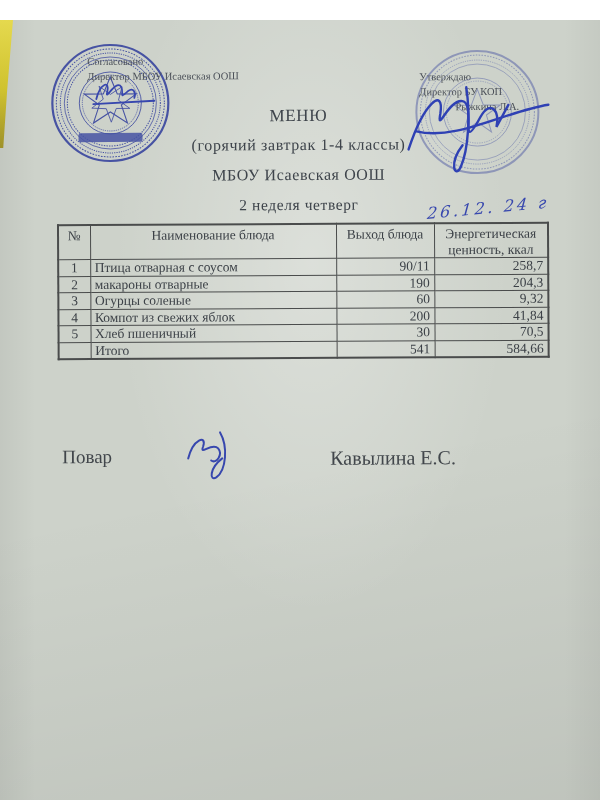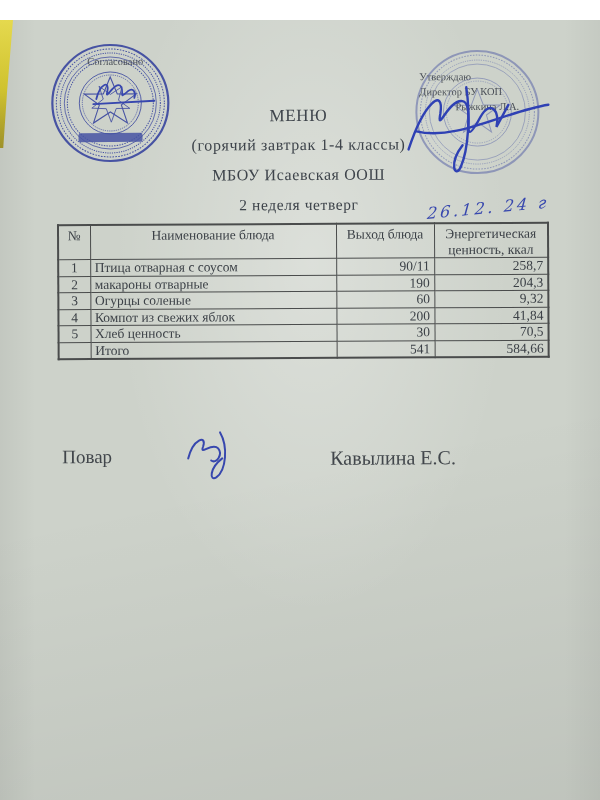--- a/index.html
+++ b/index.html
@@ -89,20 +89,21 @@
         <circle cx="65" cy="65" r="52" stroke-width=".9" stroke-dasharray="1.2,1.1"></circle>
         <circle cx="65" cy="65" r="48" stroke-width=".8"></circle>
         <circle cx="65" cy="65" r="34" stroke-width=".9"></circle>
         <circle cx="65" cy="65" r="31" stroke-width=".8" stroke-dasharray="1.3,1.1"></circle>
         <polygon points="65,42 71,58 88,58 74,68 79,85 65,75 51,85 56,68 42,58 59,58" stroke-width="1"></polygon>
       </g>
     </svg>
 
     <div class="approve approve-left">
       <div>Согласовано</div>
+      <div>Директор МБОУ Исаевская ООШ</div>
     </div>
 
     <div class="approve approve-right">
       <div>Утверждаю</div>
       <div>Директор БУ КОП</div>
       <div class="ind">Рыжкина Л.А.</div>
     </div>
 
     <svg class="sig sig-left" width="72" height="40" viewBox="0 0 72 40">
       <g fill="none" stroke="#3747ae" stroke-width="1.8" stroke-linecap="round">
@@ -161,21 +162,21 @@
             <td class="energy">9,32</td>
           </tr>
           <tr>
             <td class="num">4</td>
             <td class="dish">Компот из свежих яблок</td>
             <td class="output">200</td>
             <td class="energy">41,84</td>
           </tr>
           <tr>
             <td class="num">5</td>
-            <td class="dish">Хлеб ценность</td>
+            <td class="dish">Хлеб пшеничный</td>
             <td class="output">30</td>
             <td class="energy">70,5</td>
           </tr>
         </tbody>
       <tfoot>
         <tr class="total">
           <td class="num"></td>
           <td class="dish">Итого</td>
           <td class="output">541</td>
           <td class="energy">584,66</td>

